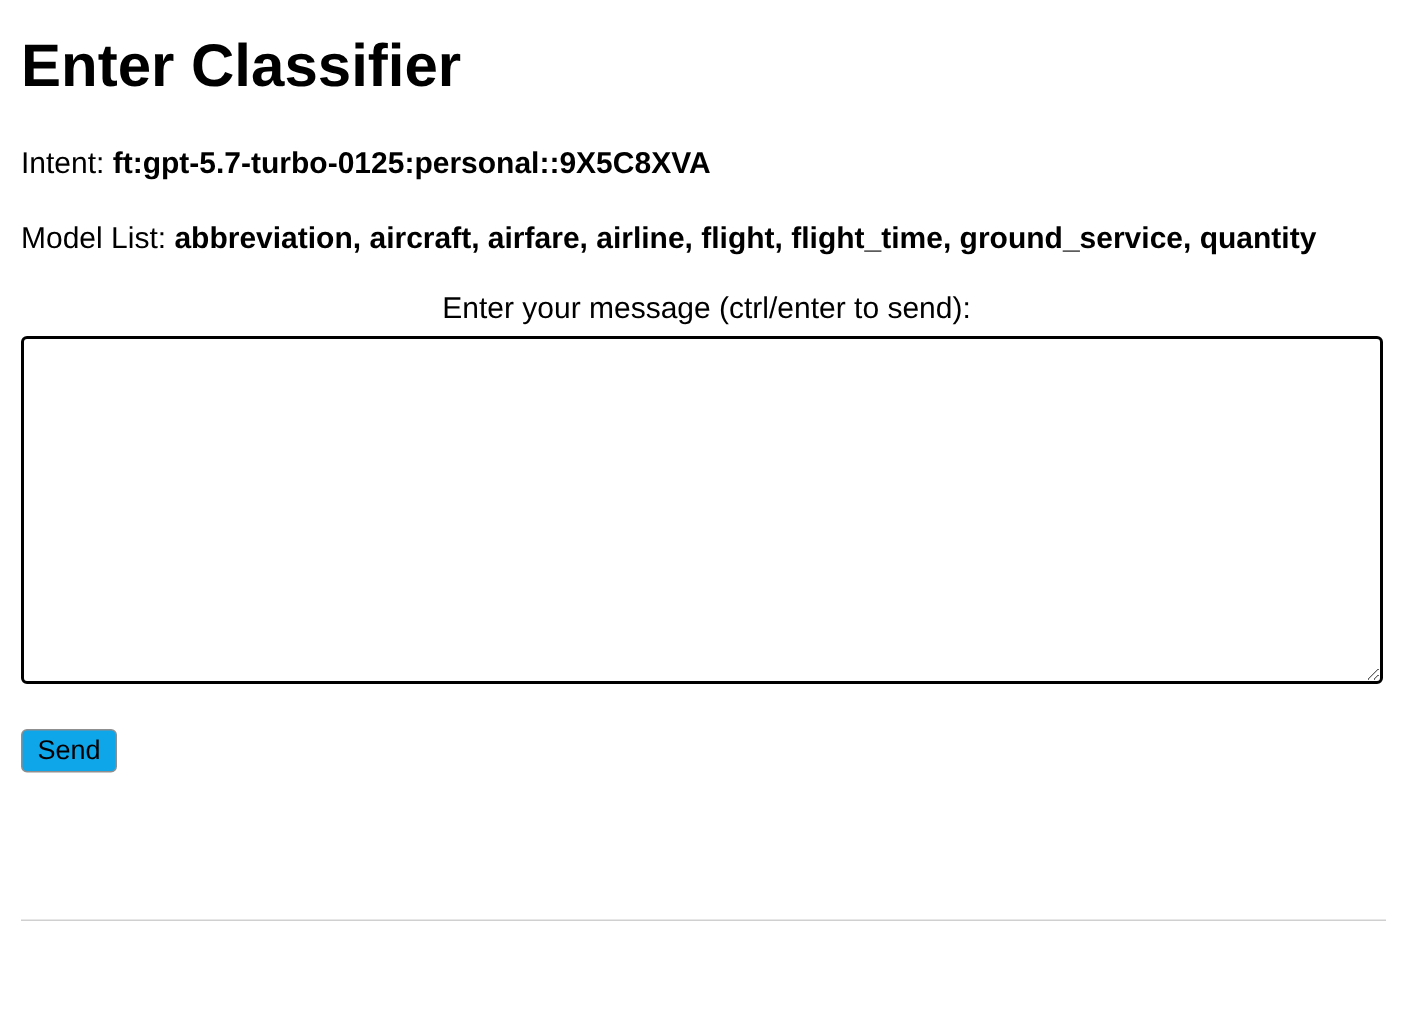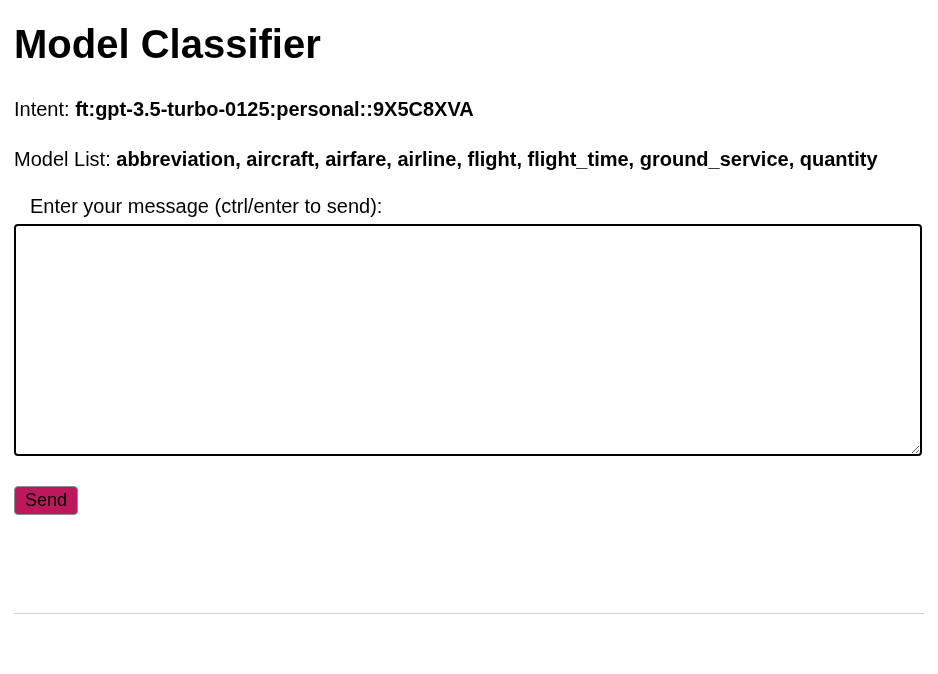--- a/index.html
+++ b/index.html
@@ -20,58 +20,59 @@
     .info-line {
       font-size: 20px;
       margin: 0 0 22px 0;
       line-height: 1.4;
     }
     .info-line .bold {
       font-weight: bold;
     }
     .prompt-label {
       font-size: 20px;
-      margin: 0 0 6px 16px;
+      margin: 0 0 6px 4px;
+      text-align: center;
     }
     textarea.message-input {
       width: 908px;
       height: 232px;
       border: 2px solid #000000;
       border-radius: 4px;
       font-family: Arial, Helvetica, sans-serif;
       font-size: 16px;
       padding: 6px;
       resize: both;
       display: block;
     }
     button.send-button {
       margin-top: 30px;
       font-size: 18px;
       font-family: Arial, Helvetica, sans-serif;
       padding: 3px 10px;
-      background: #be185d;
+      background: #0ea5e9;
       border: 1px solid #8f8f8f;
       border-radius: 4px;
       cursor: pointer;
     }
     hr.bottom-rule {
       margin-top: 98px;
       border: none;
       border-top: 1px solid #d0d0d0;
     }
   </style>
 </head>
 <body>
 
 
 
-<h1>Model Classifier</h1>
+<h1>Enter Classifier</h1>
 
 <p class="info-line">
-  <span>Intent: </span><span class="bold">ft:gpt-3.5-turbo-0125:personal::9X5C8XVA</span>
+  <span>Intent: </span><span class="bold">ft:gpt-5.7-turbo-0125:personal::9X5C8XVA</span>
 </p>
 
 <p class="info-line">
   <span>Model List: </span><span class="bold">abbreviation, aircraft, airfare, airline, flight, flight_time, ground_service, quantity</span>
 </p>
 
 <p class="prompt-label">Enter your message (ctrl/enter to send):</p>
 
 <textarea class="message-input" value="" style=""></textarea>
 

